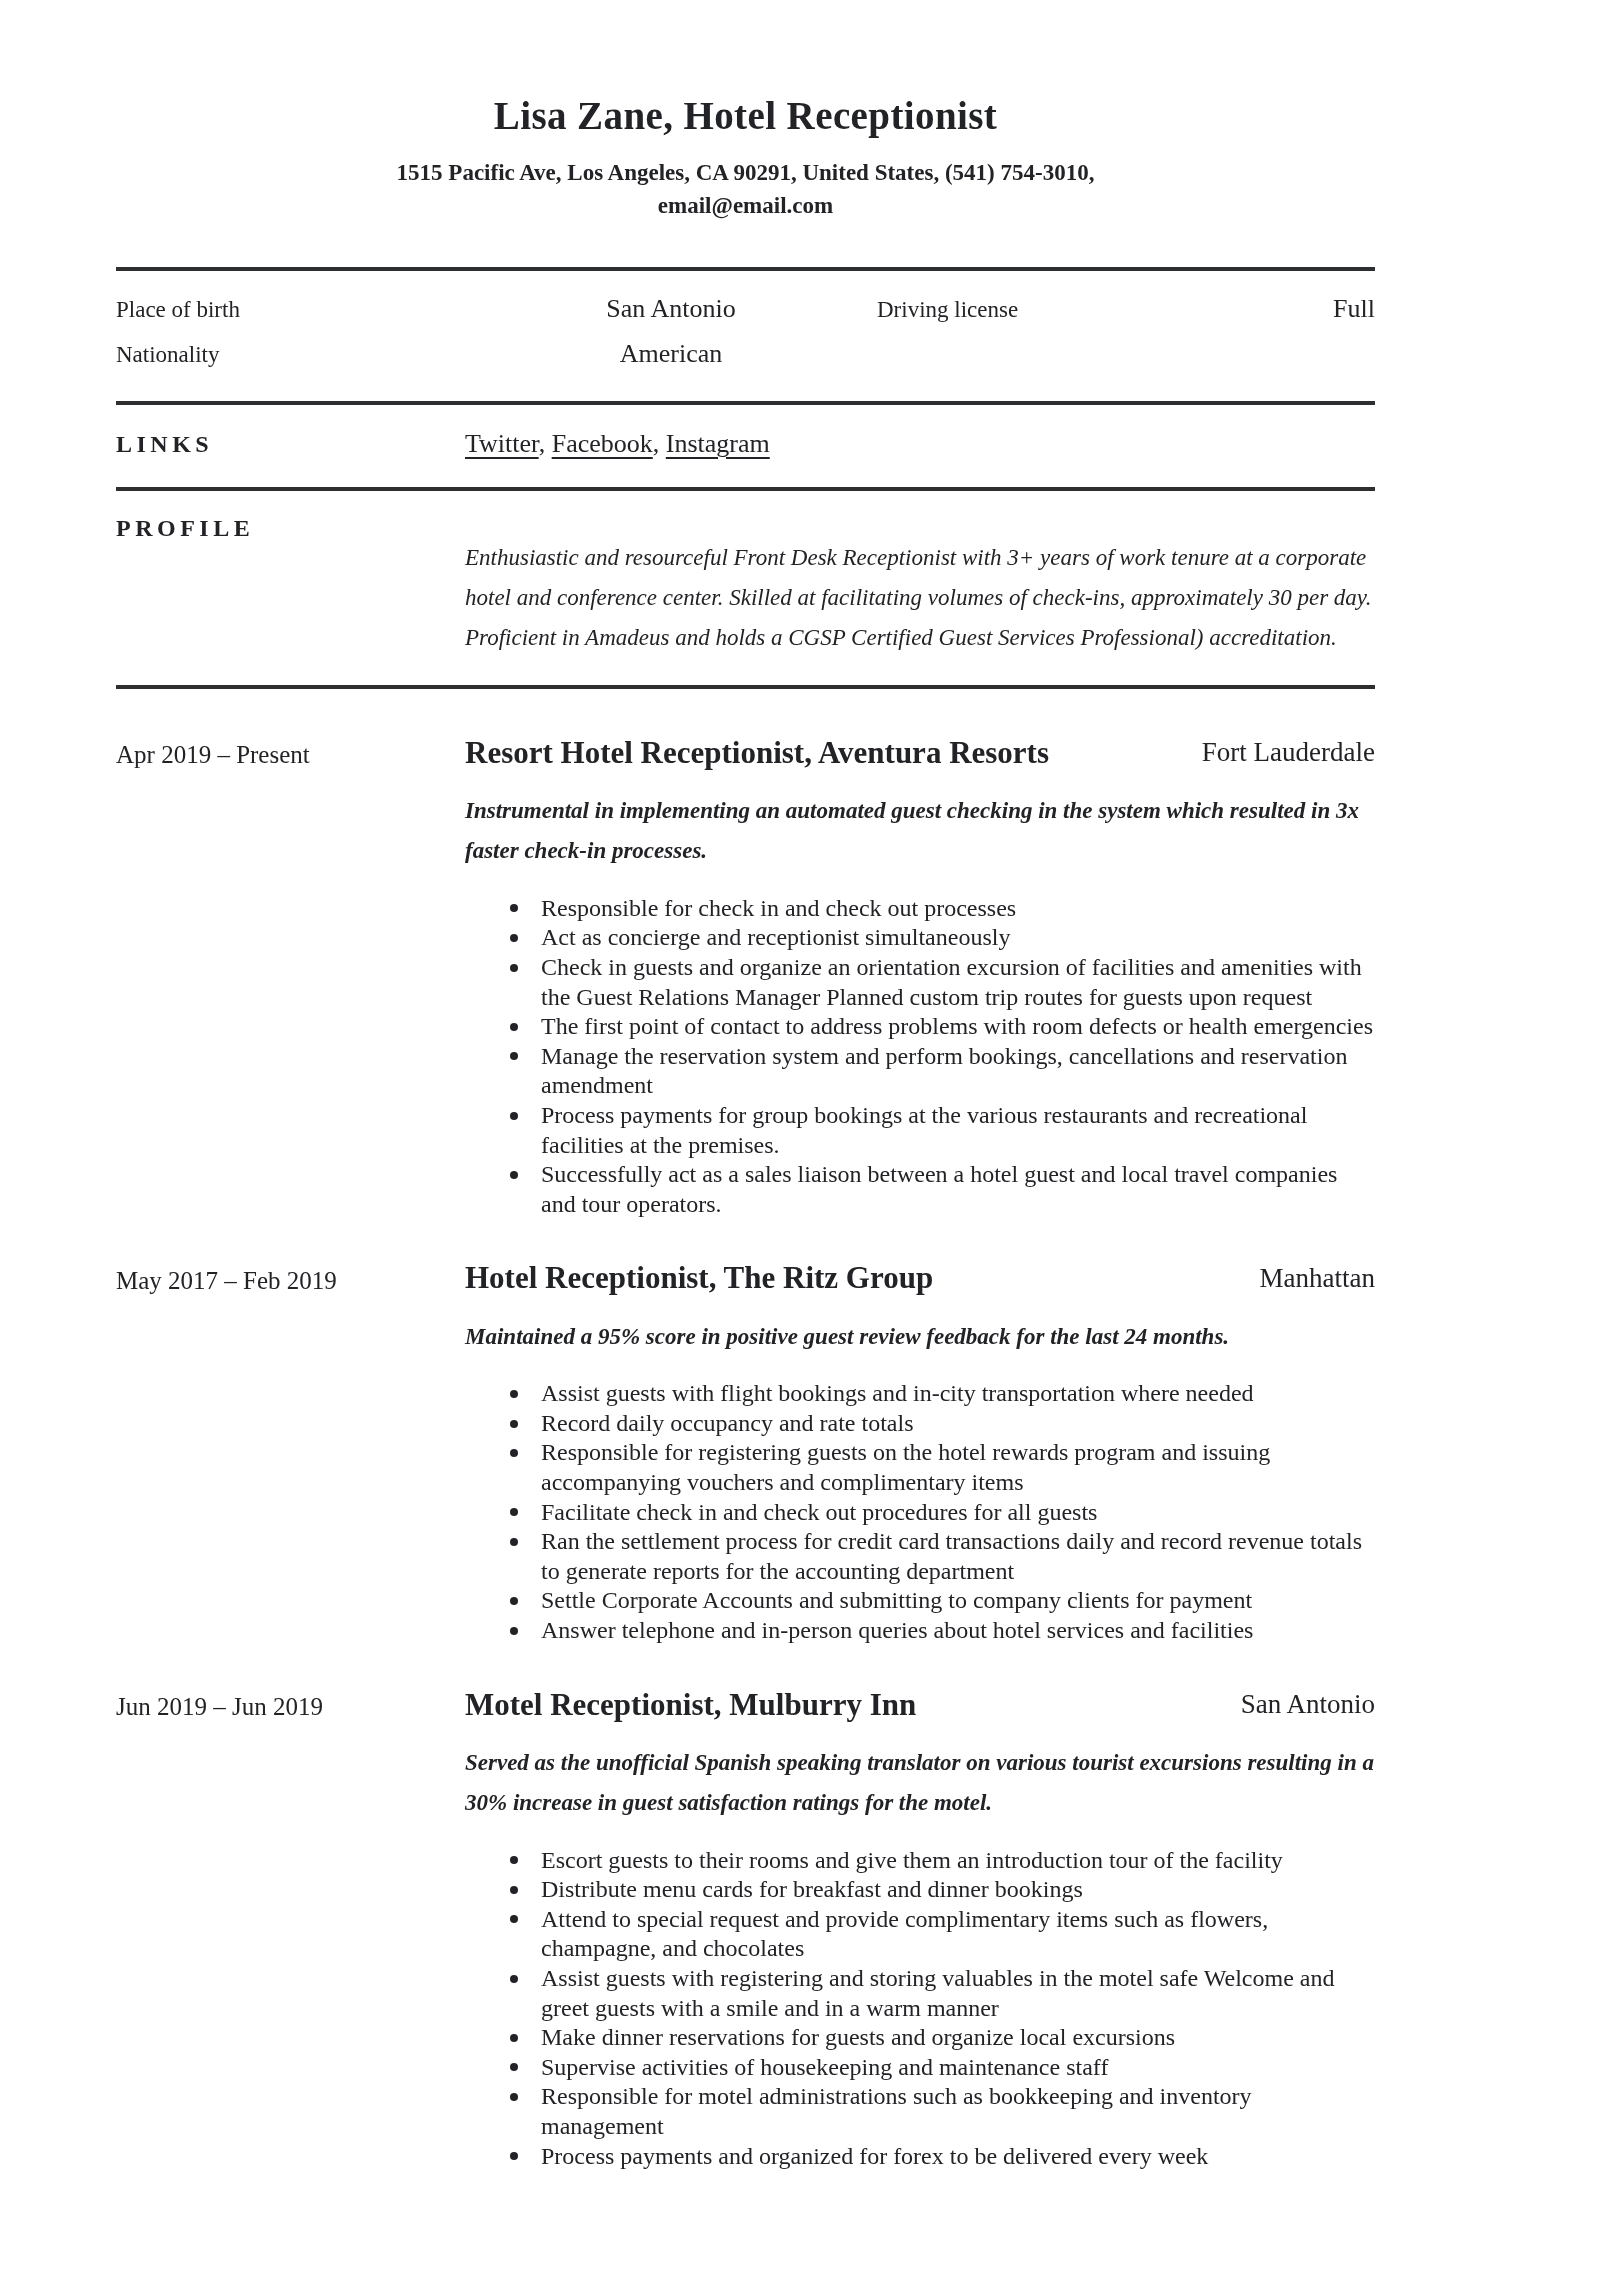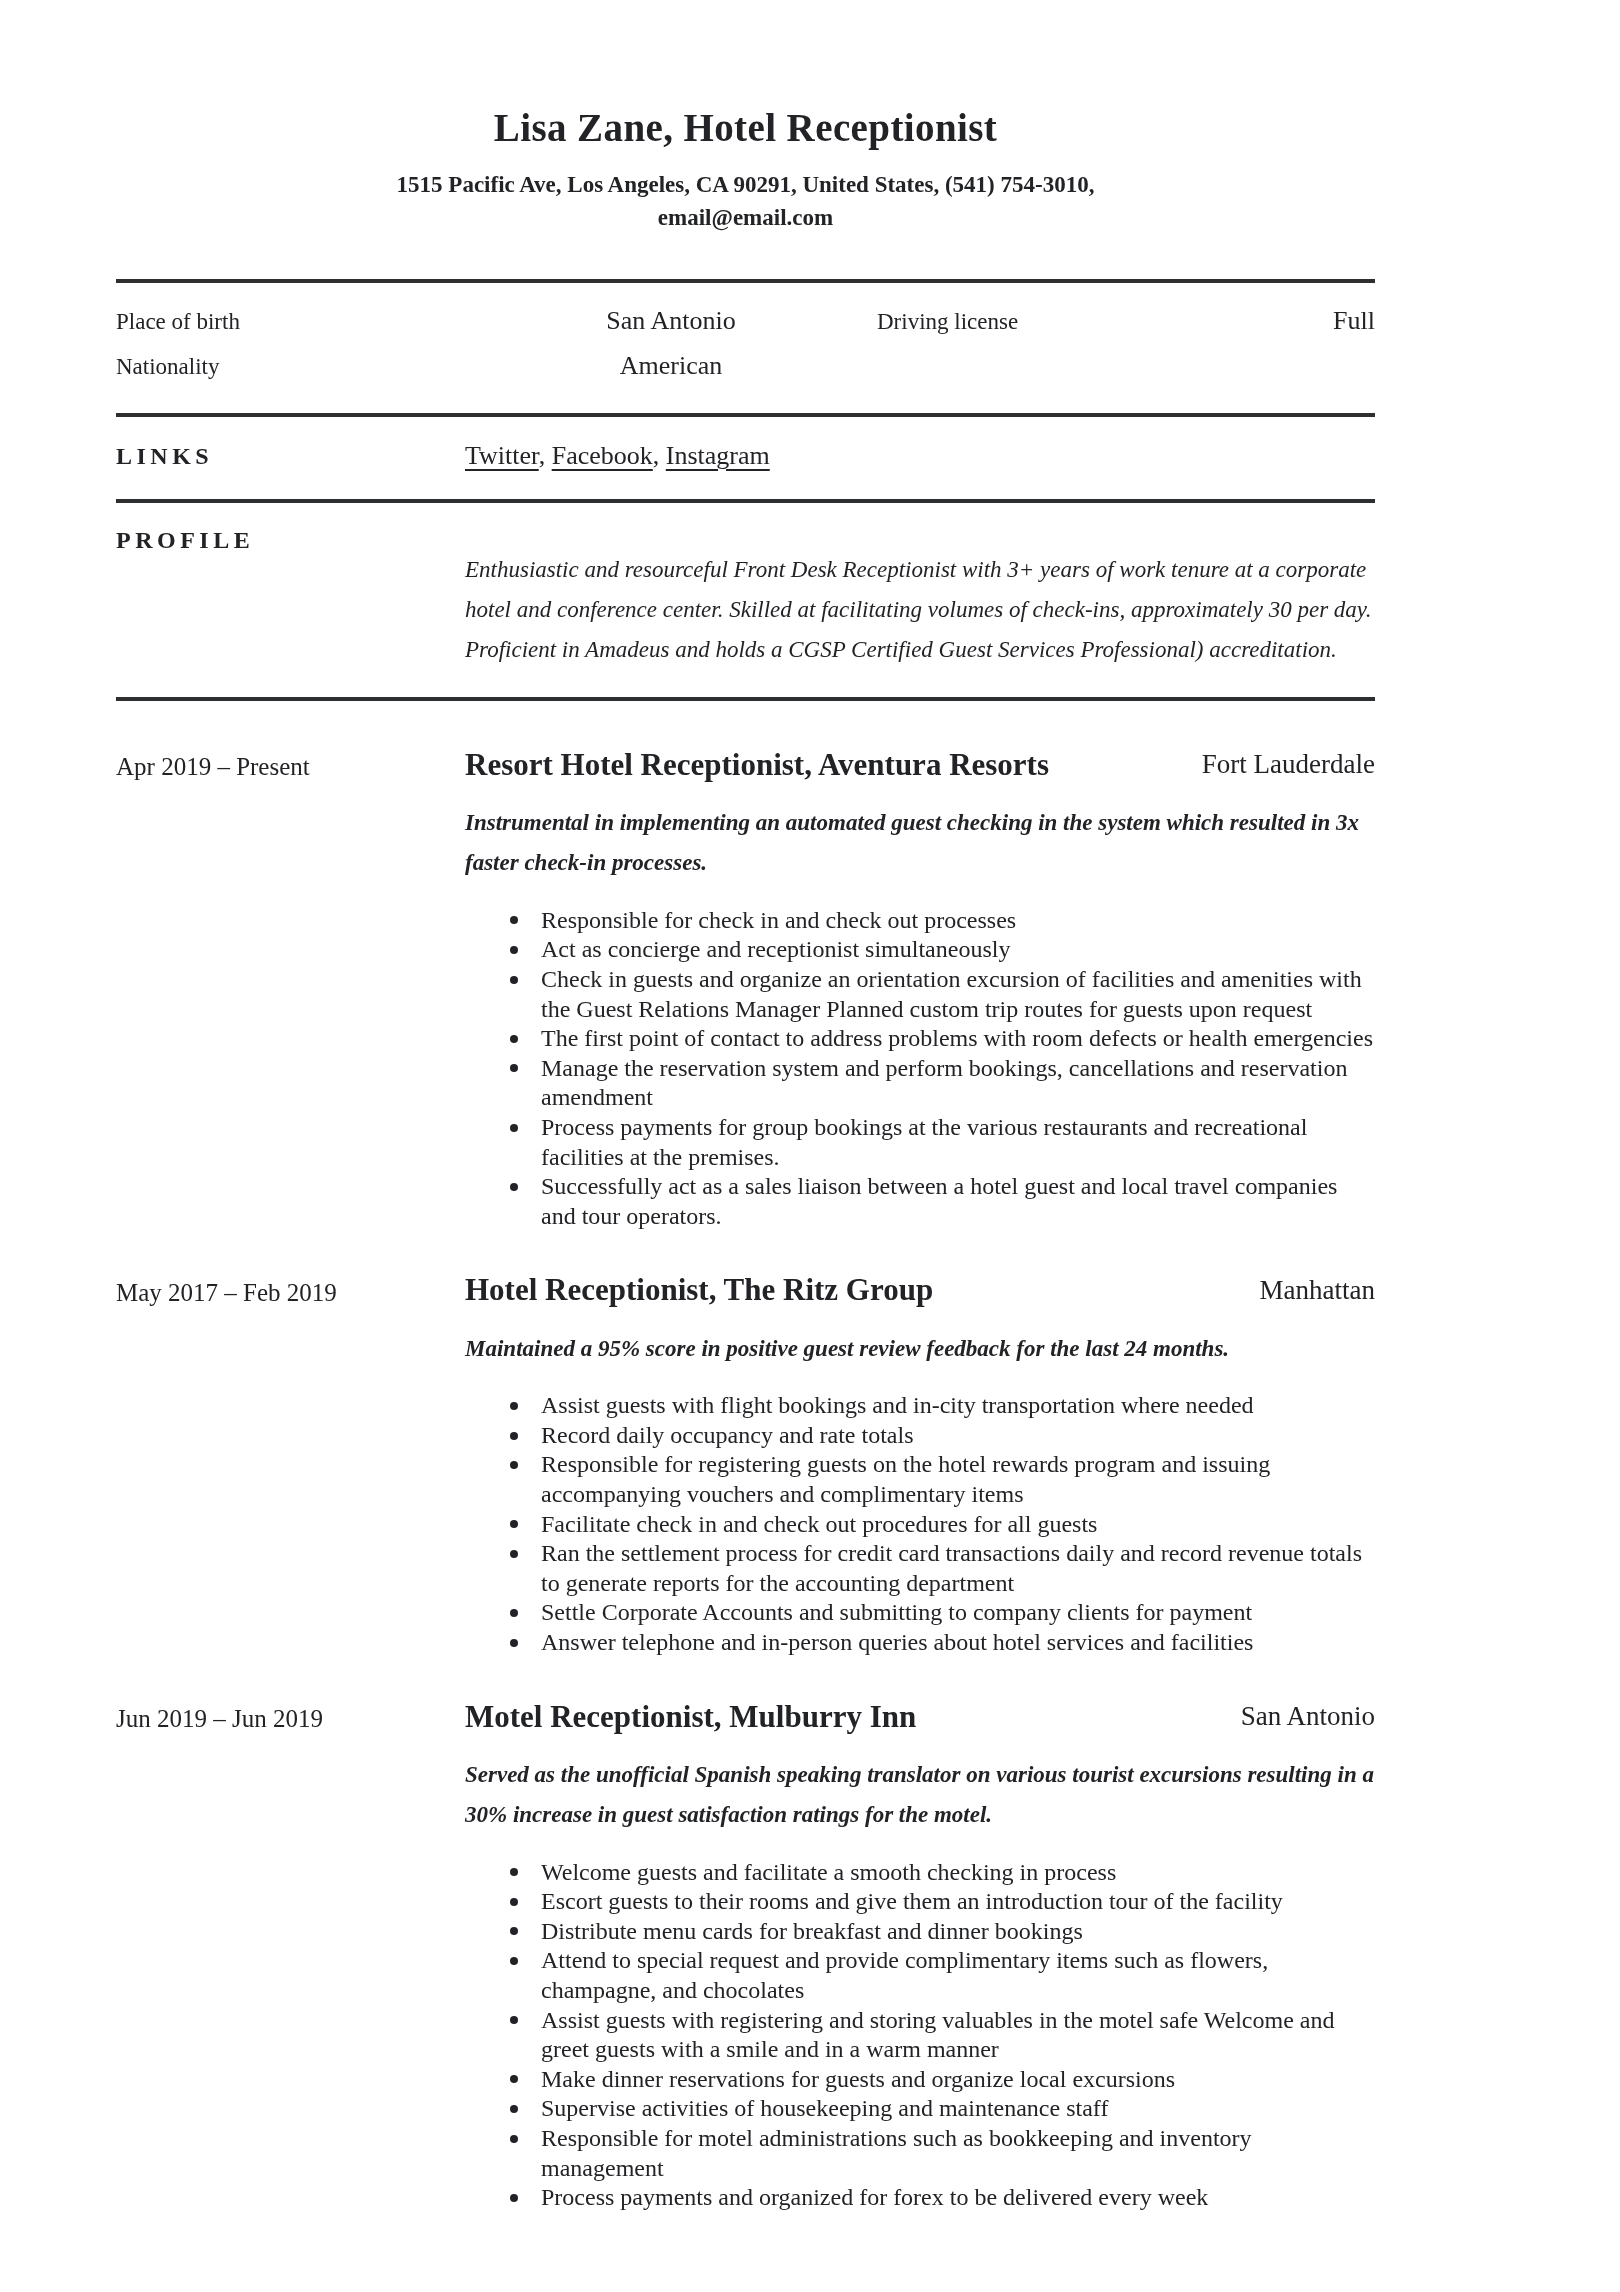--- a/index.html
+++ b/index.html
@@ -11,21 +11,21 @@
     width: 1620px;
     height: 2293px;
     font-family: "Liberation Serif", "DejaVu Serif", serif;
     color: #222326;
     overflow: hidden;
   }
   .page {
     box-sizing: border-box;
     width: 1496px;
     height: 2293px;
-    padding: 12px 121px 0 116px;
+    padding: 0 121px 0 116px;
   }
   
   .doc-title {
     margin: 0;
     padding-top: 93px;
     text-align: center;
     font-size: 39px;
     font-weight: bold;
     letter-spacing: 0.4px;
   }
@@ -222,21 +222,20 @@
 
   <article class="job">
     <div class="job-dates">Jun 2019 – Jun 2019</div>
     <div class="job-main">
       <div class="job-head">
         <h3 class="job-title">Motel Receptionist, Mulburry Inn</h3>
         <span class="job-location">San Antonio</span>
       </div>
       <p class="job-summary">Served as the unofficial Spanish speaking translator on various tourist excursions resulting in a 30% increase in guest satisfaction ratings for the motel.</p>
       <ul class="job-bullets">
-              <li>Welcome guests and facilitate a smooth checking in process</li>
               <li>Escort guests to their rooms and give them an introduction tour of the facility</li>
               <li>Distribute menu cards for breakfast and dinner bookings</li>
               <li>Attend to special request and provide complimentary items such as flowers, champagne, and chocolates</li>
               <li>Assist guests with registering and storing valuables in the motel safe Welcome and greet guests with a smile and in a warm manner</li>
               <li>Make dinner reservations for guests and organize local excursions</li>
               <li>Supervise activities of housekeeping and maintenance staff</li>
               <li>Responsible for motel administrations such as bookkeeping and inventory management</li>
               <li>Process payments and organized for forex to be delivered every week</li>
             </ul>
     </div>

